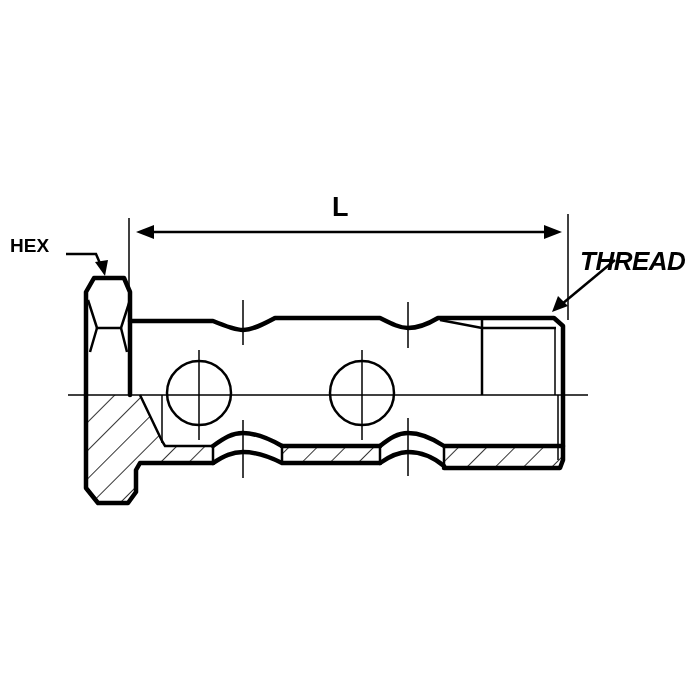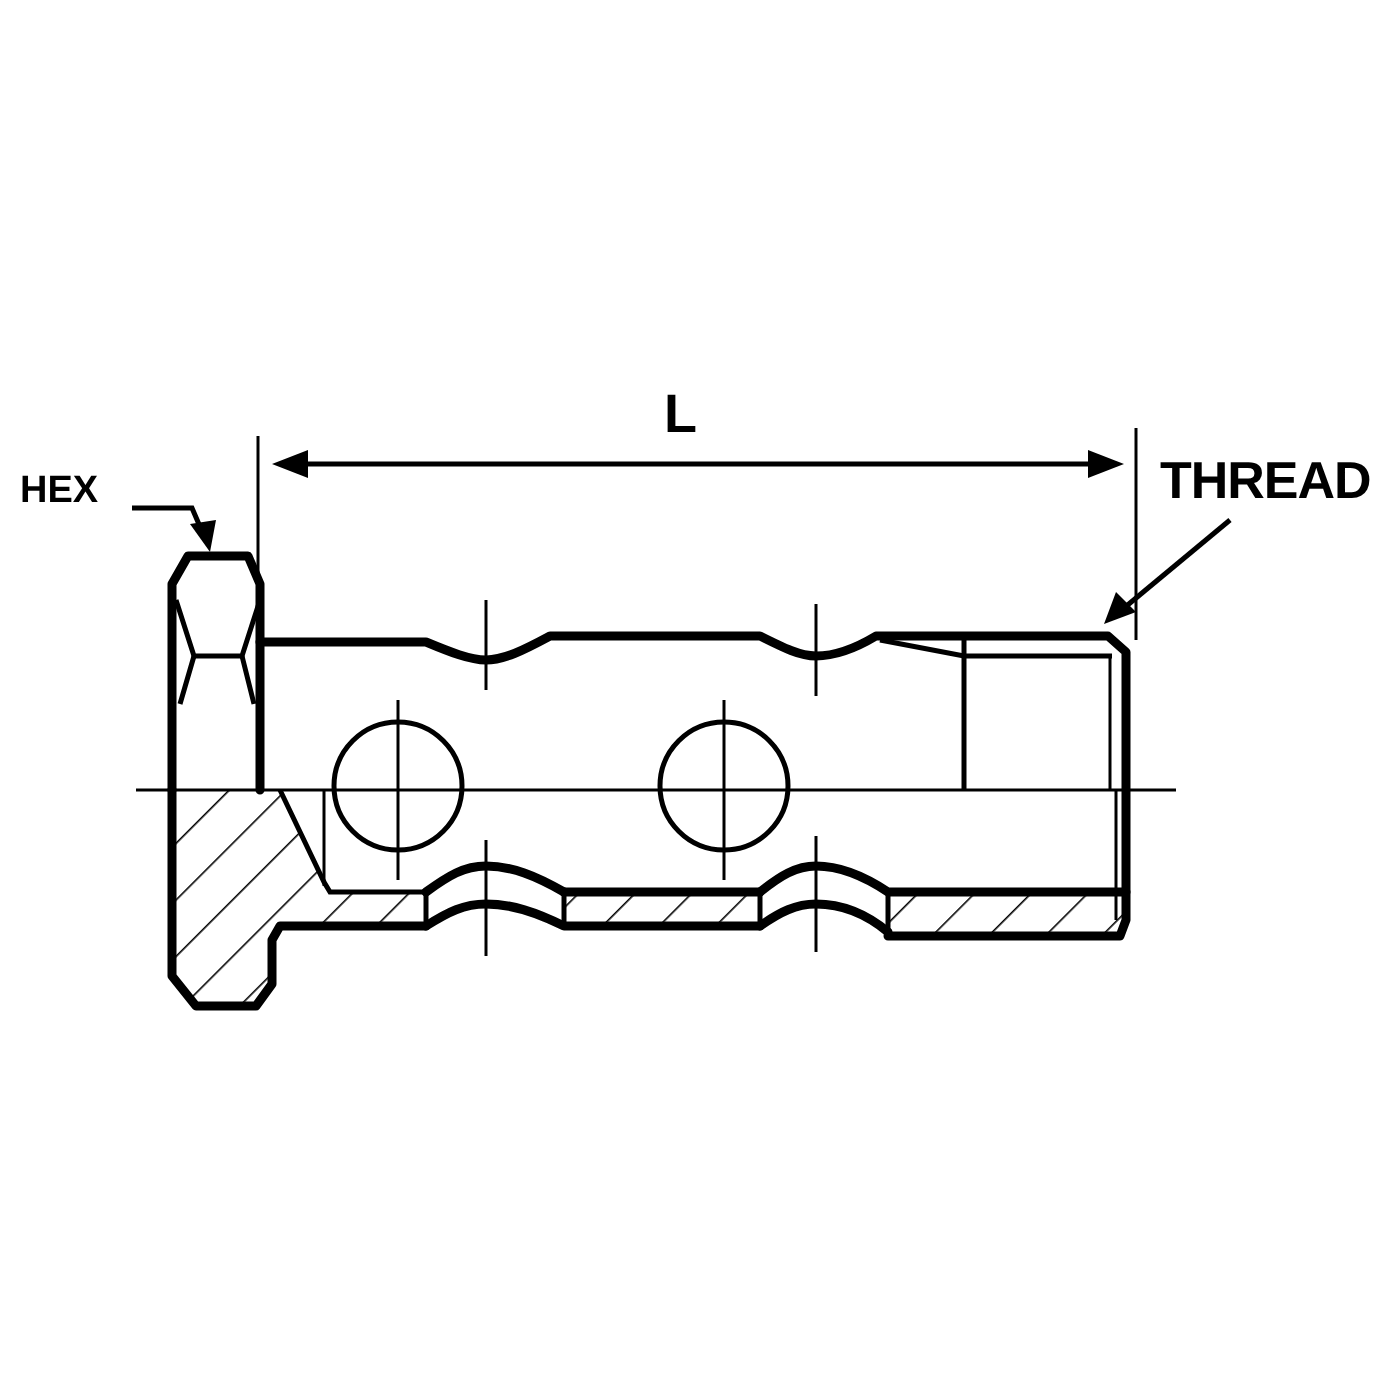--- a/index.html
+++ b/index.html
@@ -1,21 +1,21 @@
 <!DOCTYPE html>
 <html><head>
 <meta charset="utf-8">
 <style>
   html, body { margin: 0; padding: 0; background: #ffffff; }
   body { width: 700px; height: 700px; position: relative; overflow: hidden; }
   #canvas { position: absolute; left: 0; top: 0; width: 700px; height: 700px; }
   .label { position: absolute; font-family: "Liberation Sans", sans-serif; font-weight: bold; color: #000; line-height: 1; }
   #lbl-hex { left: 10px; top: 236px; font-size: 19px; letter-spacing: 0px; }
   #lbl-l { left: 332px; top: 194px; font-size: 27px; }
-  #lbl-thread { left: 580px; top: 227px; font-size: 26px; letter-spacing: -0.5px; }
+  #lbl-thread { left: 580px; top: 248px; font-size: 26px; letter-spacing: -0.5px; font-style: italic; }
   svg .outline { fill: none; stroke: #000; stroke-width: 4.5; stroke-linejoin: round; stroke-linecap: round; }
   svg .thin { fill: none; stroke: #000; stroke-width: 1.5; }
   svg .med { fill: none; stroke: #000; stroke-width: 2.5; }
   svg .hatch { fill: url(#hatch); stroke: none; }
 </style>
 </head>
 <body>
 
 <div id="canvas">
   <svg width="700" height="700" viewBox="0 0 700 700">

